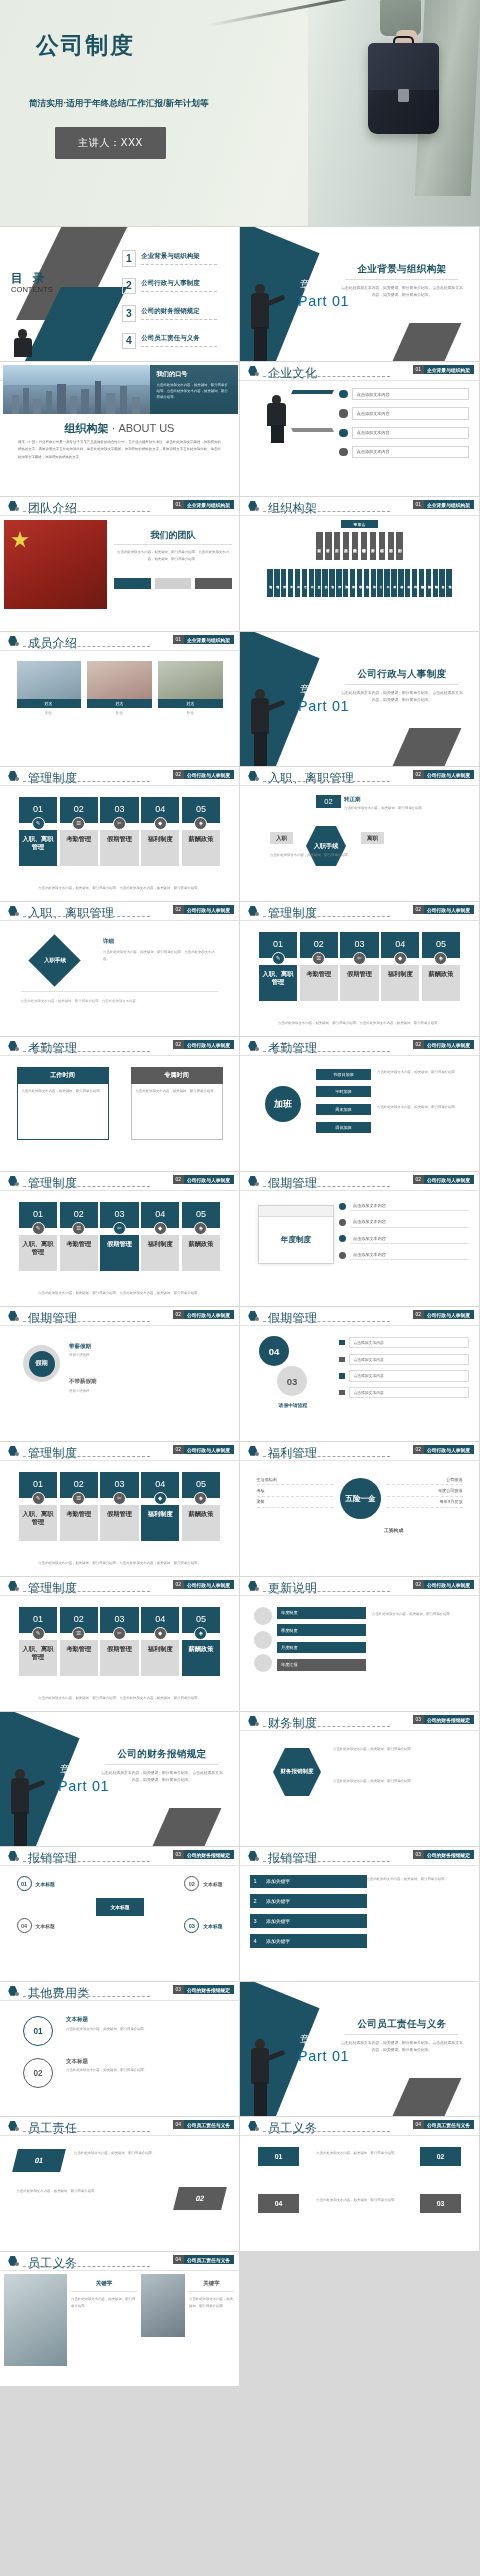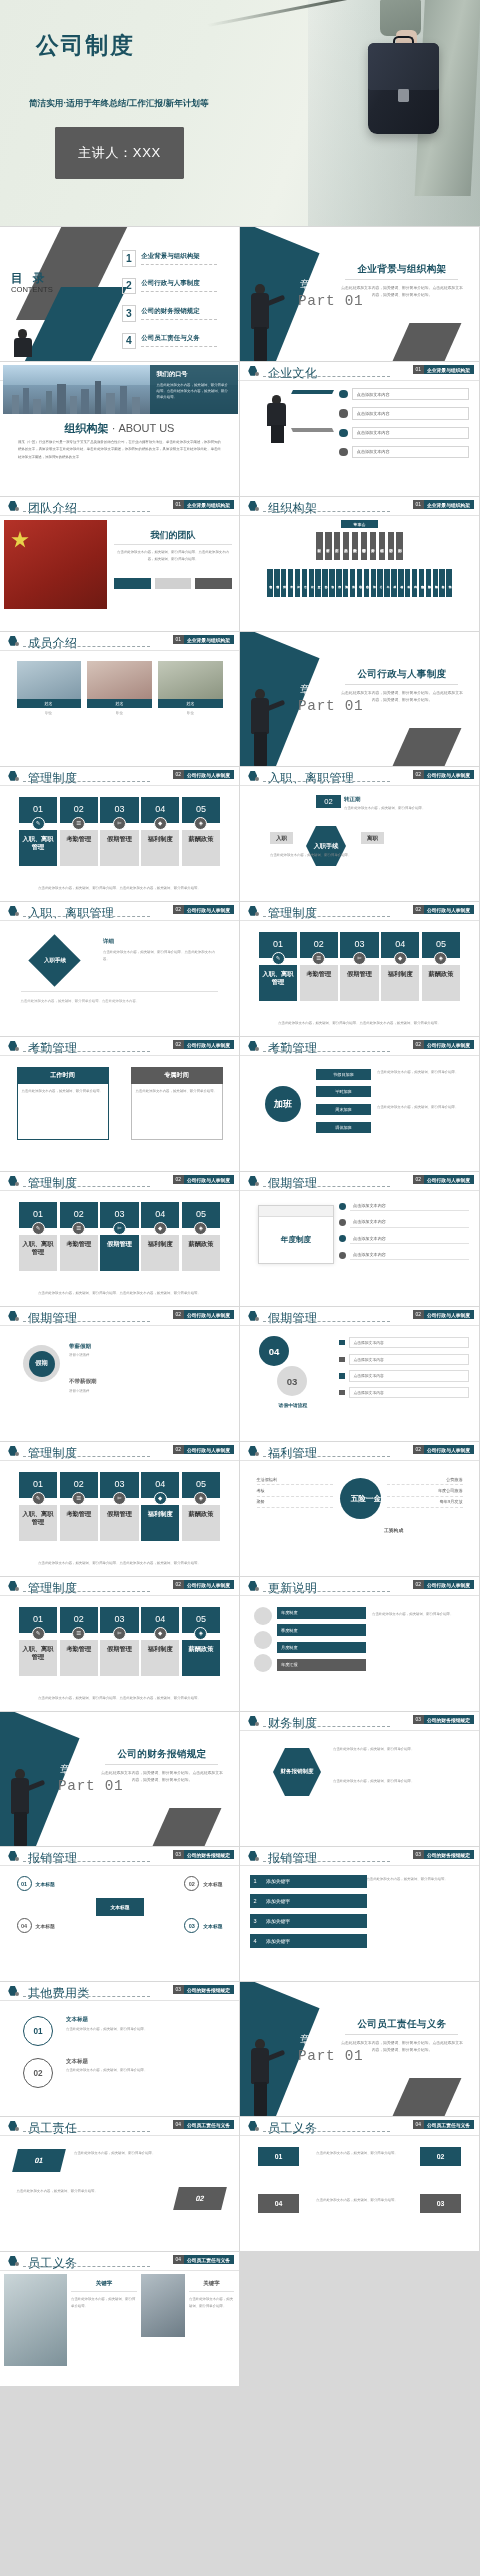--- a/index.html
+++ b/index.html
@@ -84,22 +84,22 @@
     font-size:27.5px; font-weight:bold; color:#1b5160; letter-spacing:0px;
     font-family:"DejaVu Sans","Liberation Sans",sans-serif;
     text-shadow: 0.7px 0.7px 0 rgba(255,255,255,.5);
   }
   .cover .c-sub {
     position:absolute; left:29px; top:98px;
     font-size:8.6px; font-weight:bold; color:#1b5160;
   }
   .cover .c-speaker {
     position:absolute; left:55px; top:127px;
-    background:#5a5a5a; color:#fff; font-size:13px;
-    padding:17px 23px; letter-spacing:0.7px; border-radius:1.4px;
+    background:#5a5a5a; color:#fff; font-size:10px;
+    padding:9px 23px; letter-spacing:0.7px; border-radius:1.4px;
   }
 
   
   .thanks .t-title{
     position:absolute; left:20.6px; top:59px; font-size:27.5px; font-weight:bold;
     color:#18525f; letter-spacing:1.4px;
     font-family:"DejaVu Sans","Liberation Sans",sans-serif;
   }
 
   
@@ -129,22 +129,22 @@
     background:#1c5263; transform: rotate(22deg); transform-origin: top left;
   }
   .sect .greybar{
     position:absolute; right:26px; bottom:0px; width:52px; height:38px;
     background:#5b5b5b; transform: skewX(-24deg);
   }
   .sect .zhangjie{
     position:absolute; left:60px; top:51px; color:#fff; font-size:10.3px;
     letter-spacing:3.4px;
   }
-  .sect .part{ position:absolute; left:58px; top:66px; color:#737373; font-size:14.4px;
-    font-family:Liberation Mono, monospace; letter-spacing:0.7px;}
+  .sect .part{ position:absolute; left:58px; top:66px; color:#0369a1; font-size:14.4px;
+    font-family:Liberation Sans, sans-serif; letter-spacing:0.7px;}
   .sect .s-title{
     position:absolute; right:15px; top:36px; width:124px; text-align:center;
     font-size:9.6px; font-weight:bold; color:#1c5263; letter-spacing:0.3px;
   }
   .sect .s-rule{ position:absolute; right:20.6px; top:52px; width:113px;
     border-top:0.7px solid #dadada;}
   .sect .s-desc{
     position:absolute; right:15px; top:58px; width:124px; text-align:center;
     font-size:3.8px; color:#7a7a7a; line-height:1.8;
   }
@@ -850,21 +850,21 @@
         <div class="hex"></div>
         <div class="dot"></div>
         <div class="ttl">福利管理</div>
         <div class="dashes"></div>
         <div class="tag">
           <div class="num">02</div>
           <div class="txt">公司行政与人事制度</div>
         </div>
       </div>
       <div class="hdr-rule"></div>
-      <div style="position:absolute;left:100px;top:36px;width:41px;height:41px;border-radius:50%;background:#1c5263;color:#fff;display:flex;flex-direction:column;align-items:flex-end;justify-content:center;font-size:7.6px;font-weight:bold;line-height:1.2;">
+      <div style="position:absolute;left:100px;top:36px;width:41px;height:41px;border-radius:50%;background:#1c5263;color:#fff;display:flex;flex-direction:column;align-items:center;justify-content:center;font-size:7.6px;font-weight:bold;line-height:1.2;">
         <span>五险一金</span>
       </div>
       <div style="position:absolute;left:144px;top:85px;font-size:4.8px;font-weight:bold;color:#5b5b5b;">工资构成</div>
       <div style="position:absolute;left:16.5px;top:32px;width:76px;">
         <div style="font-size:4.1px;color:#555;padding:2.7px 0;border-bottom:0.7px dashed #ddd;">生活假福利</div>
         <div style="font-size:4.1px;color:#555;padding:2.7px 0;border-bottom:0.7px dashed #ddd;">考核</div>
         <div style="font-size:4.1px;color:#555;padding:2.7px 0;border-bottom:0.7px dashed #ddd;">聚餐</div>
       </div>
       <div style="position:absolute;right:16.5px;top:32px;width:76px;text-align:right;">
         <div style="font-size:4.1px;color:#555;padding:2.7px 0;border-bottom:0.7px dashed #ddd;">公费旅游</div>

